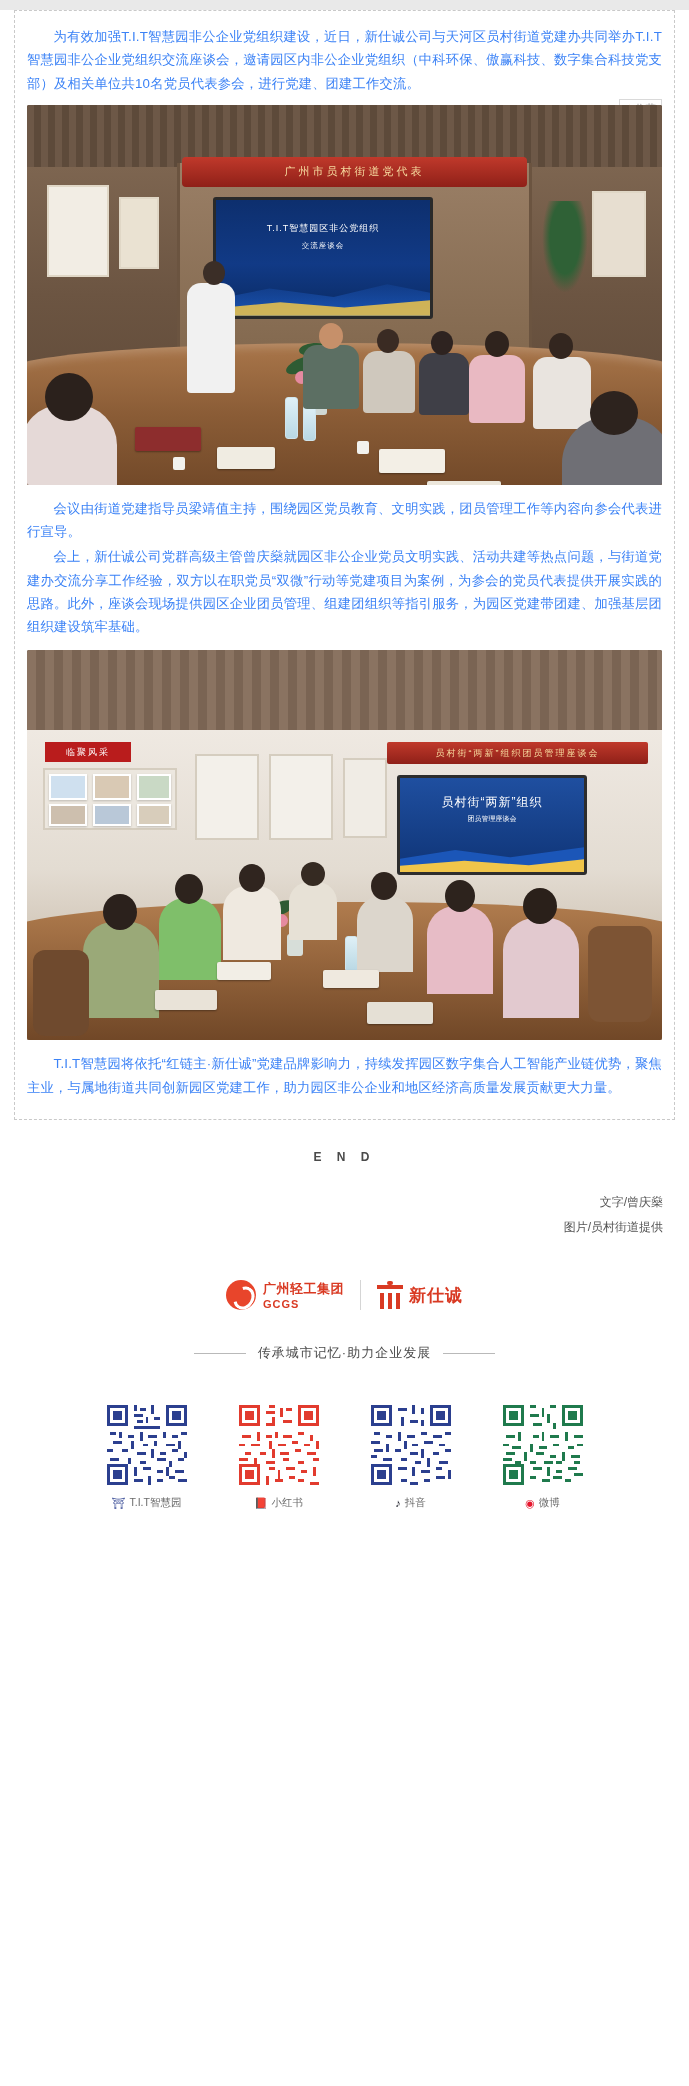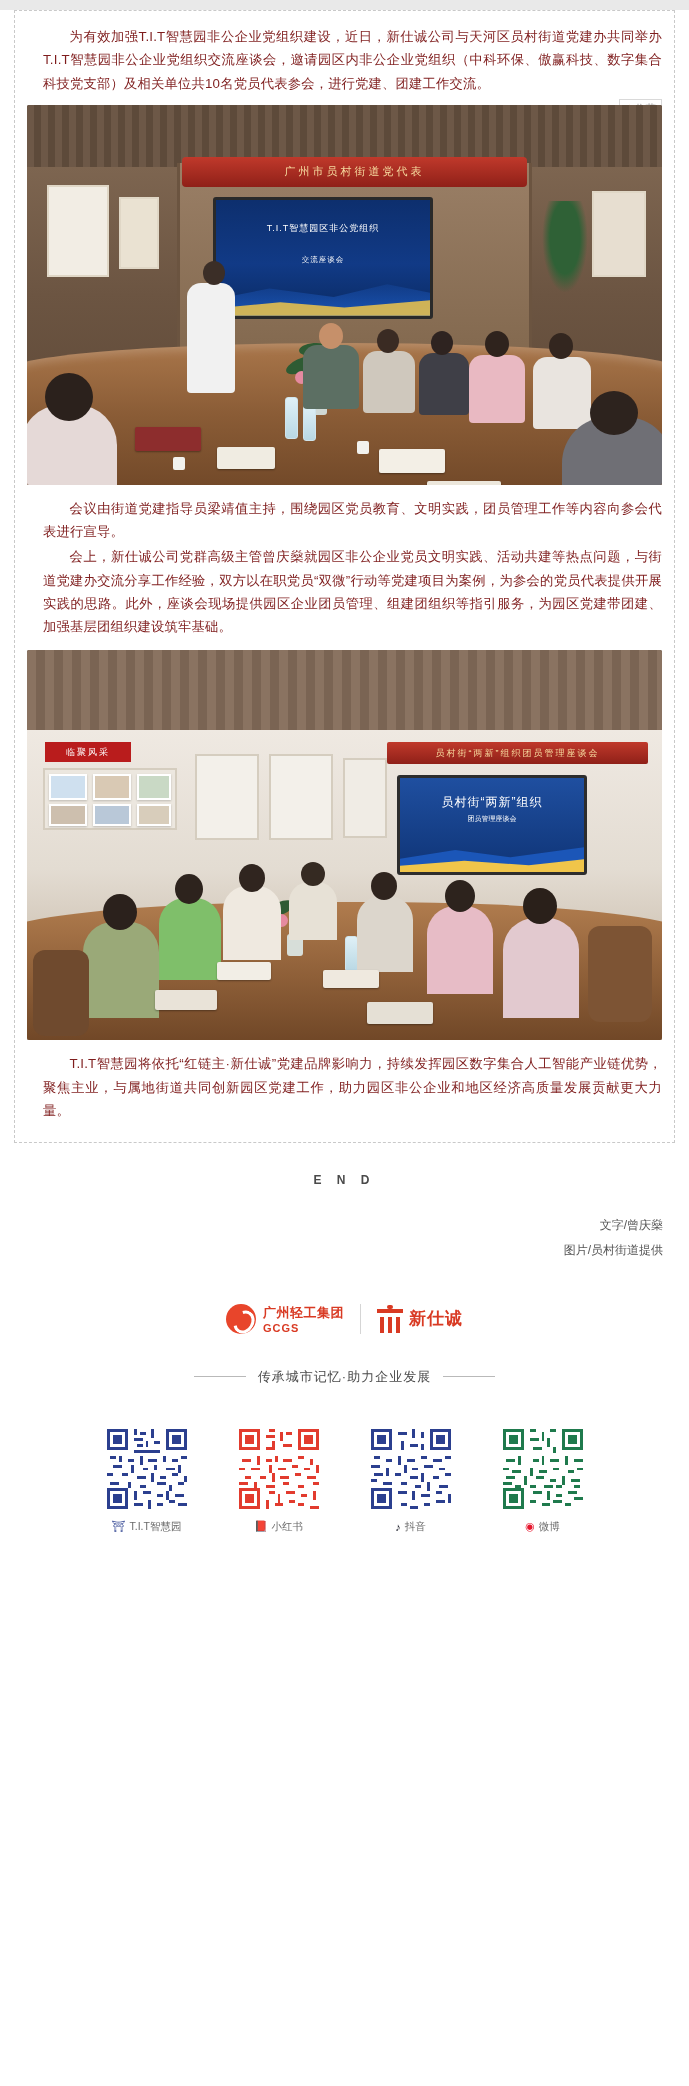--- a/index.html
+++ b/index.html
@@ -18,26 +18,26 @@
     background: #ffffff;
     position: relative;
   }
   .article {
     margin: 10px 14px 0 14px;
     border: 1px dashed #c9c9c9;
     padding: 14px 12px 18px 12px;
     position: relative;
   }
   p.para {
-    margin: 0 0 2px 16px;
+    margin: 0 0 2px 0;
     font-size: 13.3px;
     line-height: 1.75;
     text-align: justify;
     text-indent: 2em;
-    color: #7f1d1d;
+    color: #3b82f6;
     letter-spacing: 0.2px;
   }
   .fav-badge {
     position: absolute;
     right: 12px;
     top: 88px;
     border: 1px solid #d9d9d9;
     background: #fff;
     font-size: 10.5px;
     color: #9b9b9b;
@@ -87,21 +87,21 @@
   }
   .screen {
     position: absolute; left: 186px; top: 92px; width: 220px; height: 122px;
     background: linear-gradient(180deg,#0d2f6e 0%, #113a86 55%, #0a2a62 100%);
     border: 3px solid #2a2a2a; border-radius: 3px;
     color: #fff; display: flex; flex-direction: column;
     align-items: center; justify-content: flex-start;
     padding-top: 22px; overflow: hidden;
   }
   .screen .s-title { font-size: 9px; line-height: 1.5; letter-spacing: 1px; text-align:center; }
-  .screen .s-sub { font-size: 7.5px; margin-top: 20px; letter-spacing: 1px; opacity:.95;}
+  .screen .s-sub { font-size: 7.5px; margin-top: 6px; letter-spacing: 1px; opacity:.95;}
   .screen .wave {
     position:absolute; left:0; right:0; bottom:0; height: 42px;
     background: linear-gradient(180deg, rgba(255,255,255,0) 0%, #1b56b8 100%);
     clip-path: polygon(0 60%, 25% 35%, 55% 55%, 80% 25%, 100% 45%, 100% 100%, 0 100%);
   }
   .screen .wave2 {
     position:absolute; left:0; right:0; bottom:0; height: 30px;
     background: #f0c54a;
     clip-path: polygon(0 75%, 30% 55%, 60% 72%, 100% 48%, 100% 100%, 0 100%);
     opacity:.85;

